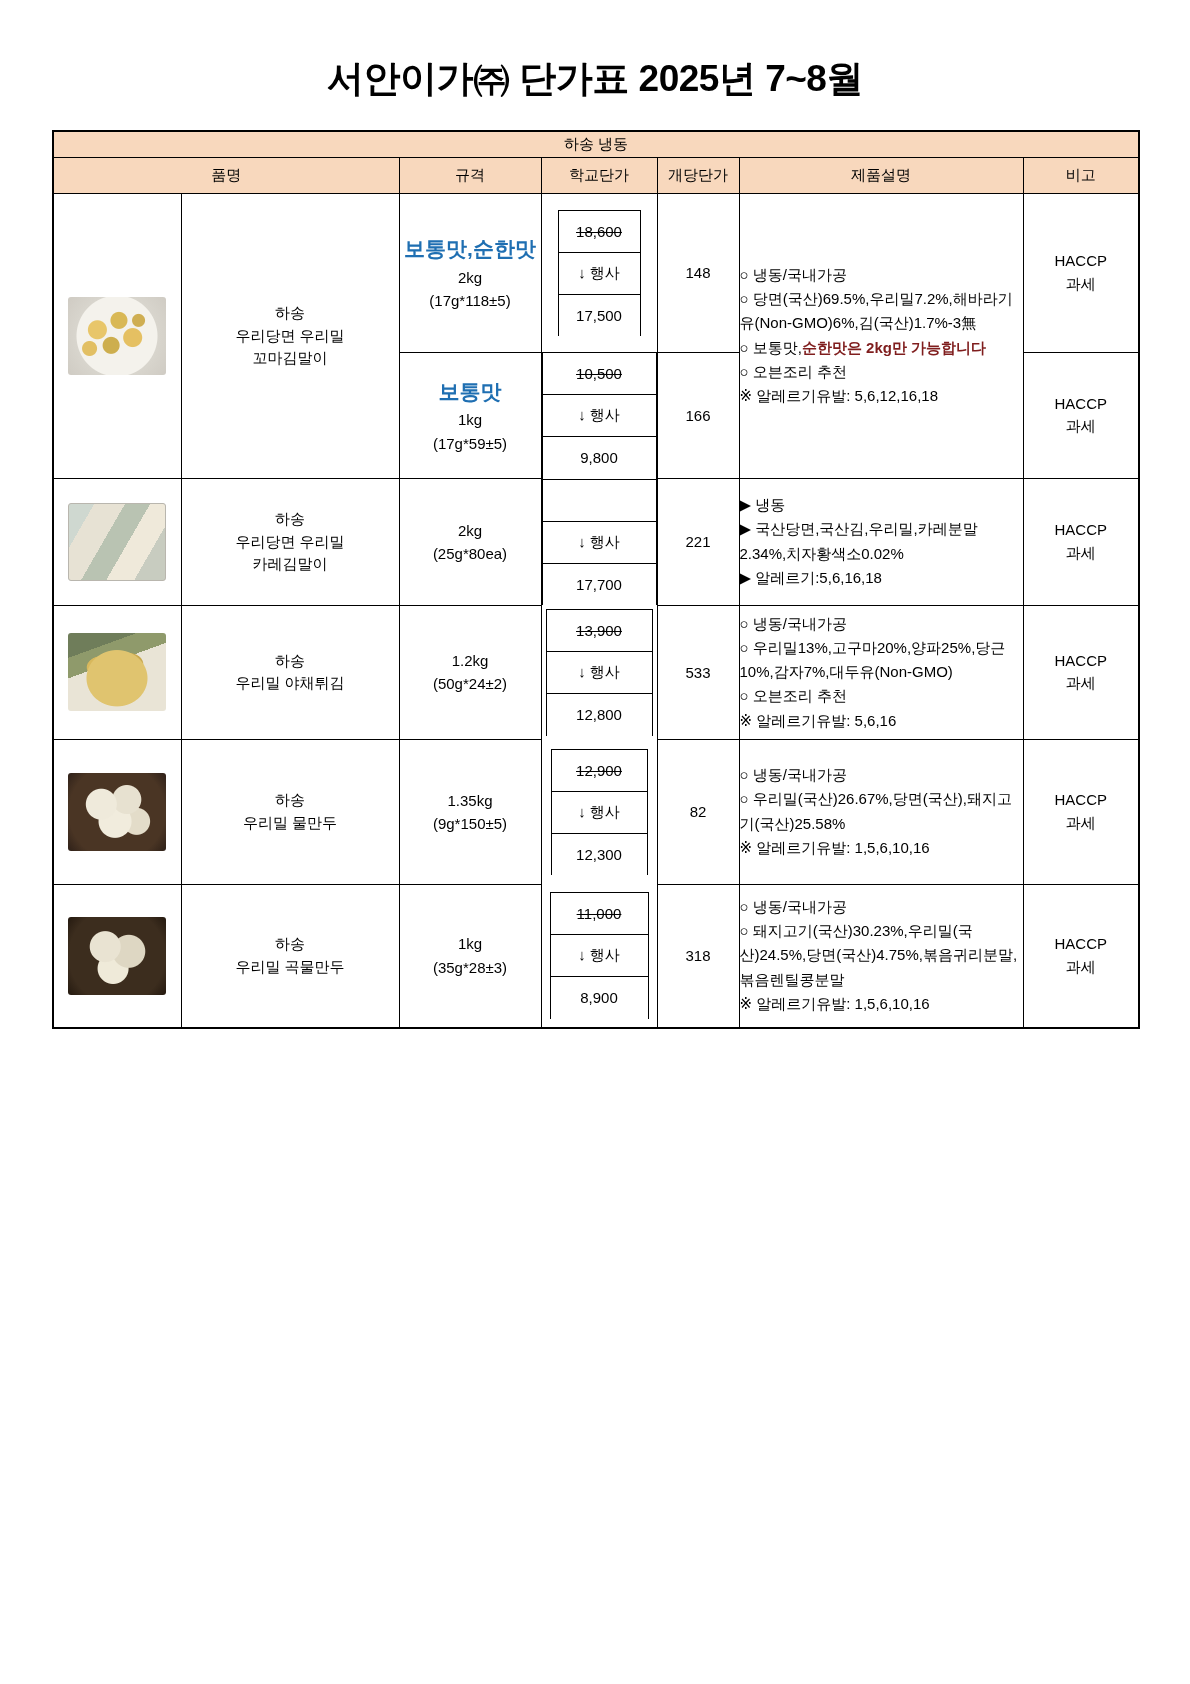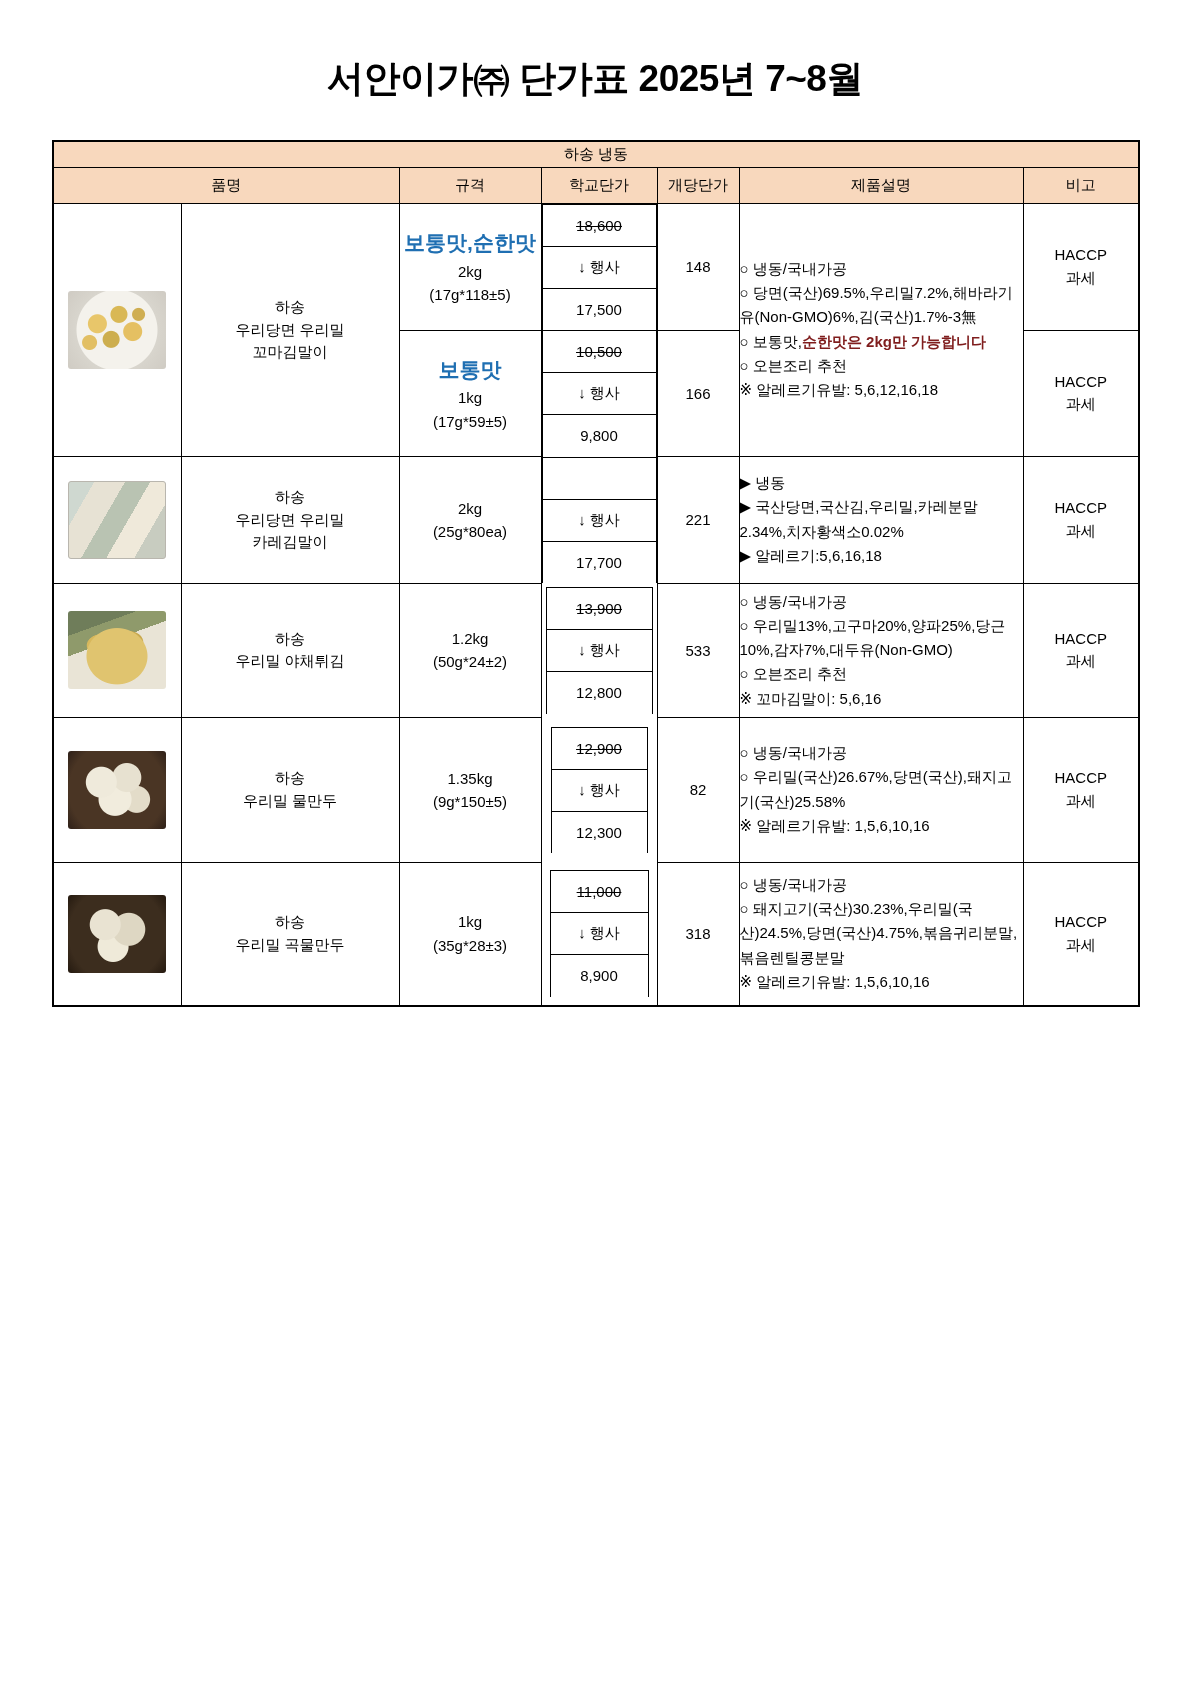--- a/index.html
+++ b/index.html
@@ -18,21 +18,21 @@
   .page {
     width: 1190px;
     min-height: 1684px;
     padding: 40px 52px;
   }
   .doc-title {
     text-align: center;
     font-size: 37px;
     font-weight: bold;
     letter-spacing: -0.5px;
-    margin: 14px 0 36px 0;
+    margin: 14px 0 26px 0;
   }
   table.price-table {
     border-collapse: collapse;
     width: 1086px;
     table-layout: fixed;
     border: 2px solid #000;
   }
   table.price-table td, table.price-table th {
     border: 1px solid #000;
     padding: 0;
@@ -199,21 +199,21 @@
       <td class="name-cell" rowspan="2">
         <div>하송</div>
         <div>우리당면 우리밀</div>
         <div>꼬마김말이</div>
       </td>
       <td class="spec-cell">
         <div class="flavor">보통맛,순한맛</div>
         <div>2kg</div>
         <div>(17g*118±5)</div>
       </td>
-      <td class="nb" style="padding:0">
+      <td class="nb" style="padding:16px">
         <table class="inner-tbl">
           <tbody>
                 <tr>
                   <td class="strike">18,600</td>
                 </tr>
           <tr>
                   <td>↓ 행사</td>
                 </tr>
           <tr>
                   <td class="bold-price">17,500</td>
@@ -328,21 +328,21 @@
                   <td class="bold-price">12,800</td>
                 </tr>
         </tbody>
             </table>
       </td>
       <td class="unit-cell">533</td>
       <td class="desc-cell">
         <div>○ 냉동/국내가공</div>
         <div>○ 우리밀13%,고구마20%,양파25%,당근10%,감자7%,대두유(Non-GMO)</div>
         <div>○ 오븐조리 추천</div>
-        <div>※ 꼬마김말이: 5,6,16</div>
+        <div>※ 알레르기유발: 5,6,16</div>
       </td>
       <td class="note-cell">
         <div>HACCP</div>
         <div>과세</div>
       </td>
     </tr>
 
     <tr>
       <td class="img-cell">
         <div class="prod-thumb thumb-mandu"></div>

